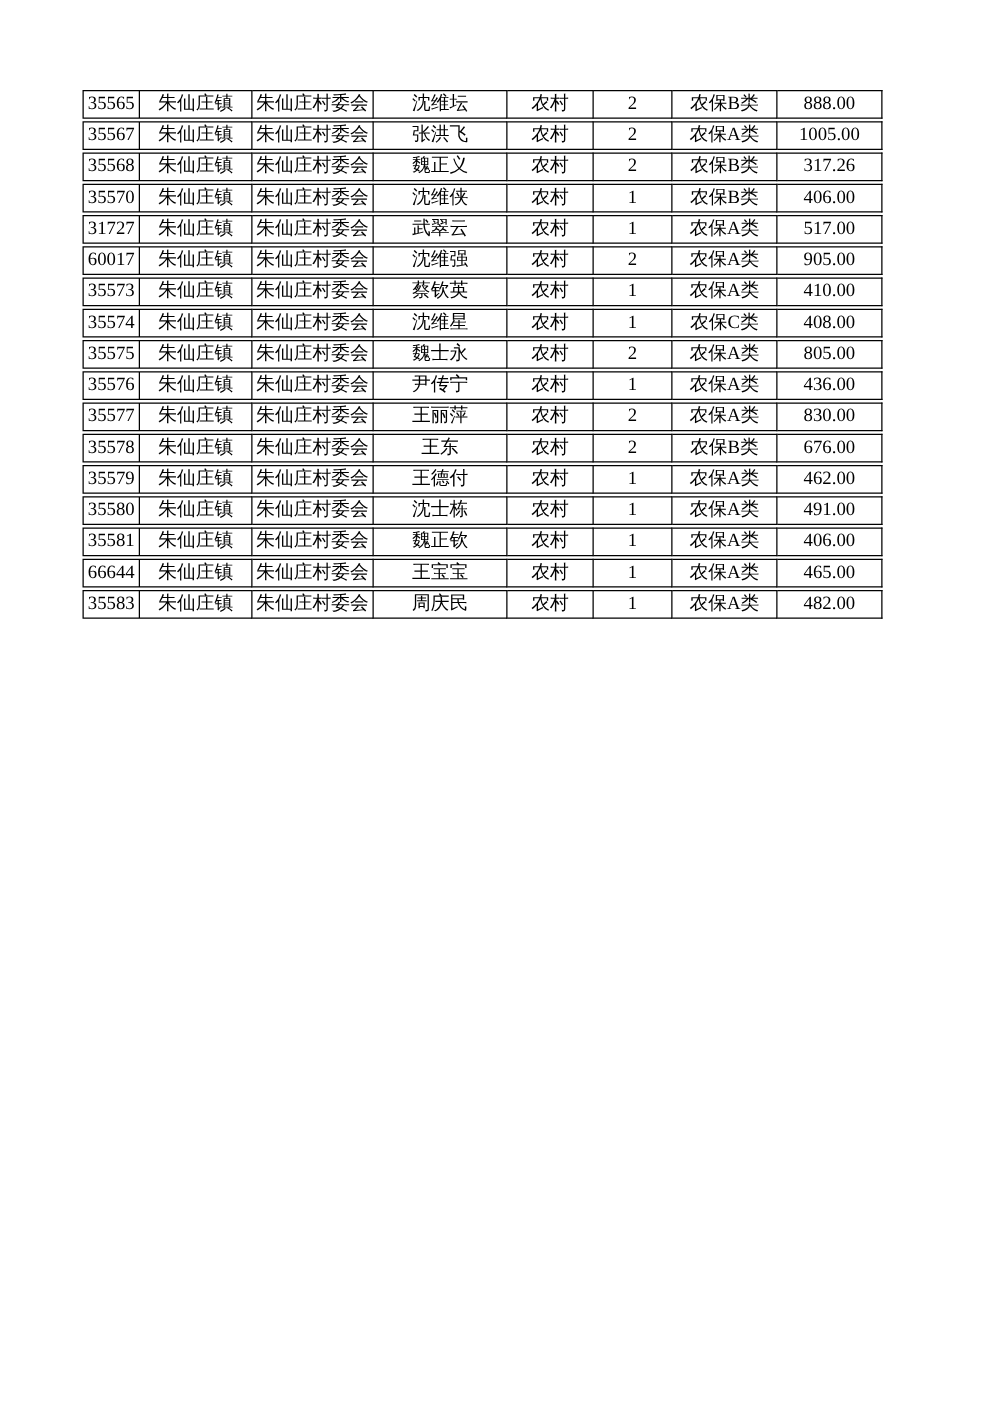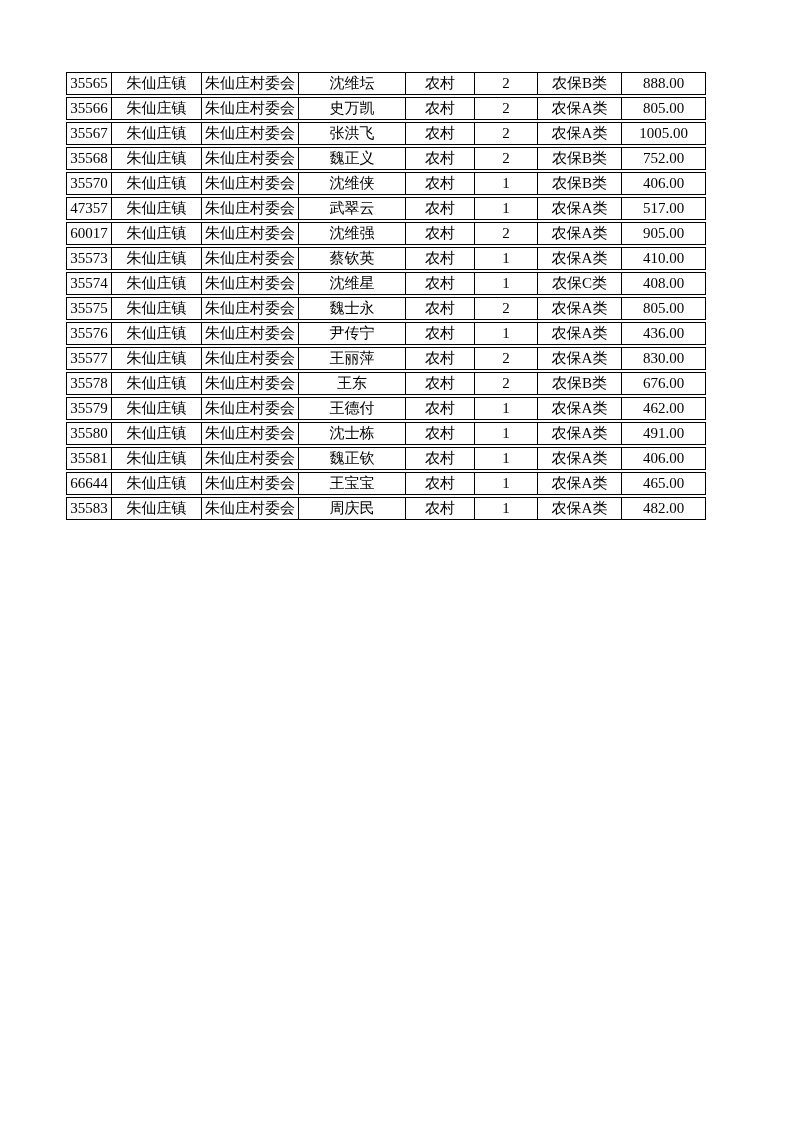--- a/index.html
+++ b/index.html
@@ -71,61 +71,51 @@
           <td>35565</td>
           <td>朱仙庄镇</td>
           <td>朱仙庄村委会</td>
           <td>沈维坛</td>
           <td>农村</td>
           <td>2</td>
           <td>农保B类</td>
           <td>888.00</td>
         </tr>
         <tr>
-          <td>35566</td>
-          <td>朱仙庄镇</td>
-          <td>朱仙庄村委会</td>
-          <td>史万凯</td>
-          <td>农村</td>
-          <td>2</td>
-          <td>农保A类</td>
-          <td>805.00</td>
-        </tr>
-        <tr>
           <td>35567</td>
           <td>朱仙庄镇</td>
           <td>朱仙庄村委会</td>
           <td>张洪飞</td>
           <td>农村</td>
           <td>2</td>
           <td>农保A类</td>
           <td>1005.00</td>
         </tr>
         <tr>
           <td>35568</td>
           <td>朱仙庄镇</td>
           <td>朱仙庄村委会</td>
           <td>魏正义</td>
           <td>农村</td>
           <td>2</td>
           <td>农保B类</td>
-          <td>752.00</td>
+          <td>317.26</td>
         </tr>
         <tr>
           <td>35570</td>
           <td>朱仙庄镇</td>
           <td>朱仙庄村委会</td>
           <td>沈维侠</td>
           <td>农村</td>
           <td>1</td>
           <td>农保B类</td>
           <td>406.00</td>
         </tr>
         <tr>
-          <td>47357</td>
+          <td>31727</td>
           <td>朱仙庄镇</td>
           <td>朱仙庄村委会</td>
           <td>武翠云</td>
           <td>农村</td>
           <td>1</td>
           <td>农保A类</td>
           <td>517.00</td>
         </tr>
         <tr>
           <td>60017</td>

